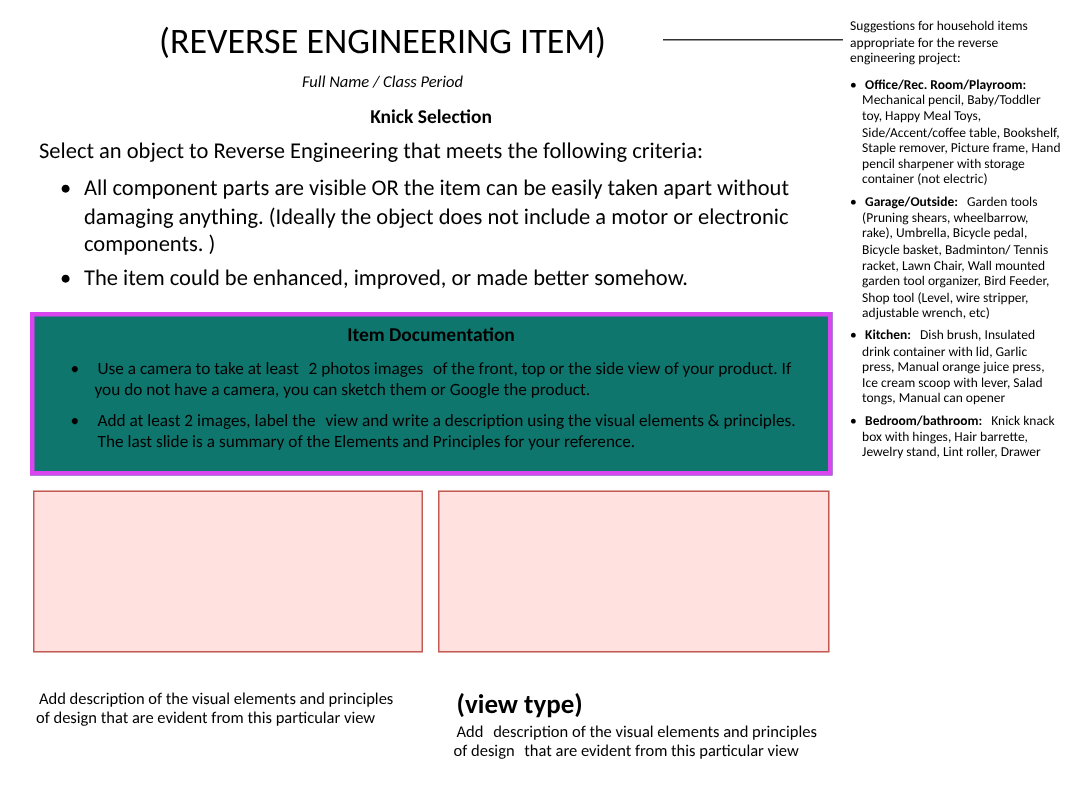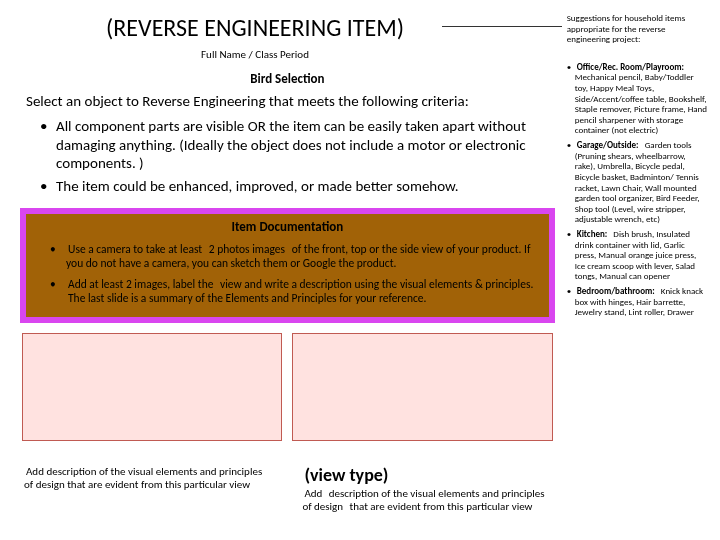--- a/index.html
+++ b/index.html
@@ -30,20 +30,21 @@
     margin-bottom: 2px;
     width: 430px;
     margin-left: 20px;
   }
   .subtitle {
     font-size: 11px;
     text-align: center;
     margin-bottom: 6px;
     width: 430px;
     margin-left: 20px;
+    font-style: italic;
   }
   .hline {
     border: none;
     border-top: 1.5px solid #333;
     width: 120px;
     position: absolute;
     top: 24px;
     left: 440px;
   }
   .section-header {
@@ -58,22 +59,22 @@
     margin: 0 2px;
   }
   .crit-text ul { list-style: none; margin-left: 10px; }
   .crit-text li { position: relative; padding-left: 20px; }
   .crit-text li::before {
     content: "•";
     position: absolute;
     left: 4px;
   }
   .section-box {
-    background: #a16207;
-    border: 6px solid #d946ef;
+    background: #0f766e;
+    border: 3px solid #d946ef;
     padding: 3px 6px 4px 6px;
     margin-top: 6px;
   }
   .section-box .section-header { margin-top: 0; }
   .doc-text {
     font-size: 11.5px;
     line-height: 1.25;
   }
   .doc-text ul { list-style: none; margin-left: 10px; }
   .doc-text li { position: relative; padding-left: 20px; margin-bottom: 2px;}
@@ -94,36 +95,36 @@
     display: flex;
     gap: 26px;
     margin-top: 18px;
   }
   .caption {
     flex: 1;
     font-size: 11px;
     line-height: 1.2;
   }
   .caption .vt { font-weight: bold; font-size: 18px; }
-  .right .intro { margin-bottom: 11px; }
+  .right .intro { margin-bottom: 1px; }
   .right ul { list-style: none; }
   .right li { position: relative; padding-left: 8px; margin-bottom: 0; }
   .right li::before { content: "•"; position: absolute; left: 0; }
   .right .b { font-weight: bold; }
 </style>
 </head>
 <body>
 
 <div class="main">
   <div class="left">
     <hr class="hline">
     <h1 class="title">(REVERSE ENGINEERING ITEM)</h1>
     <div class="subtitle">Full Name / Class Period</div>
 
-    <div class="section-header">Bird Selection</div>
+    <div class="section-header">Knick Selection</div>
     <div class="crit-text">
       <div>Select an object to Reverse Engineering that meets the following criteria:</div>
       <ul>
         <li>All component parts are visible OR the item can be easily taken apart without damaging anything. (Ideally the object does not include a motor or electronic components. )</li>
         <li>The item could be enhanced, improved, or made better somehow.</li>
       </ul>
     </div>
 
     <div class="section-box">
       <div class="section-header">Item Documentation</div>

